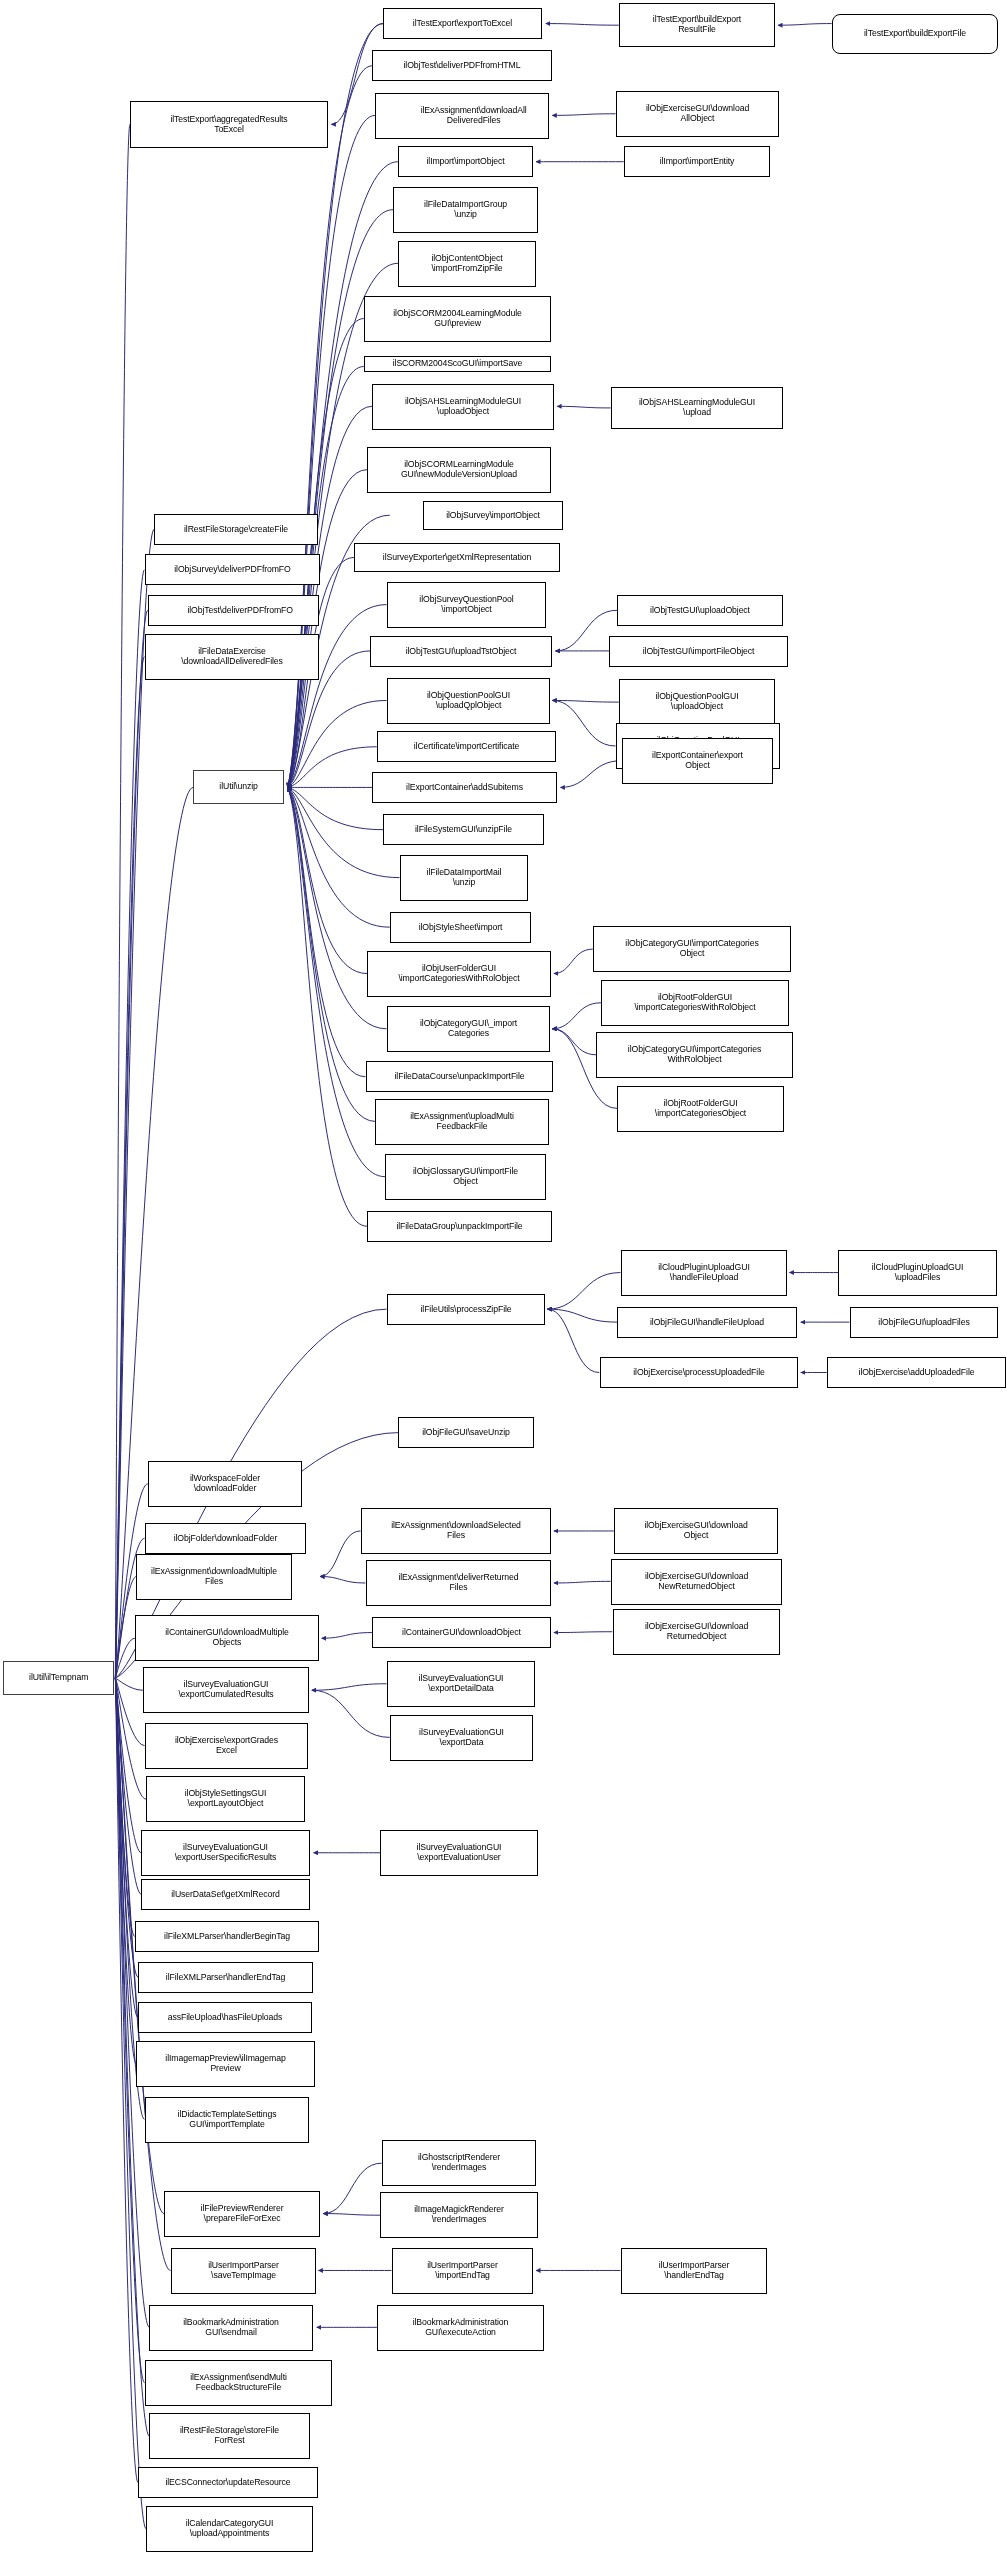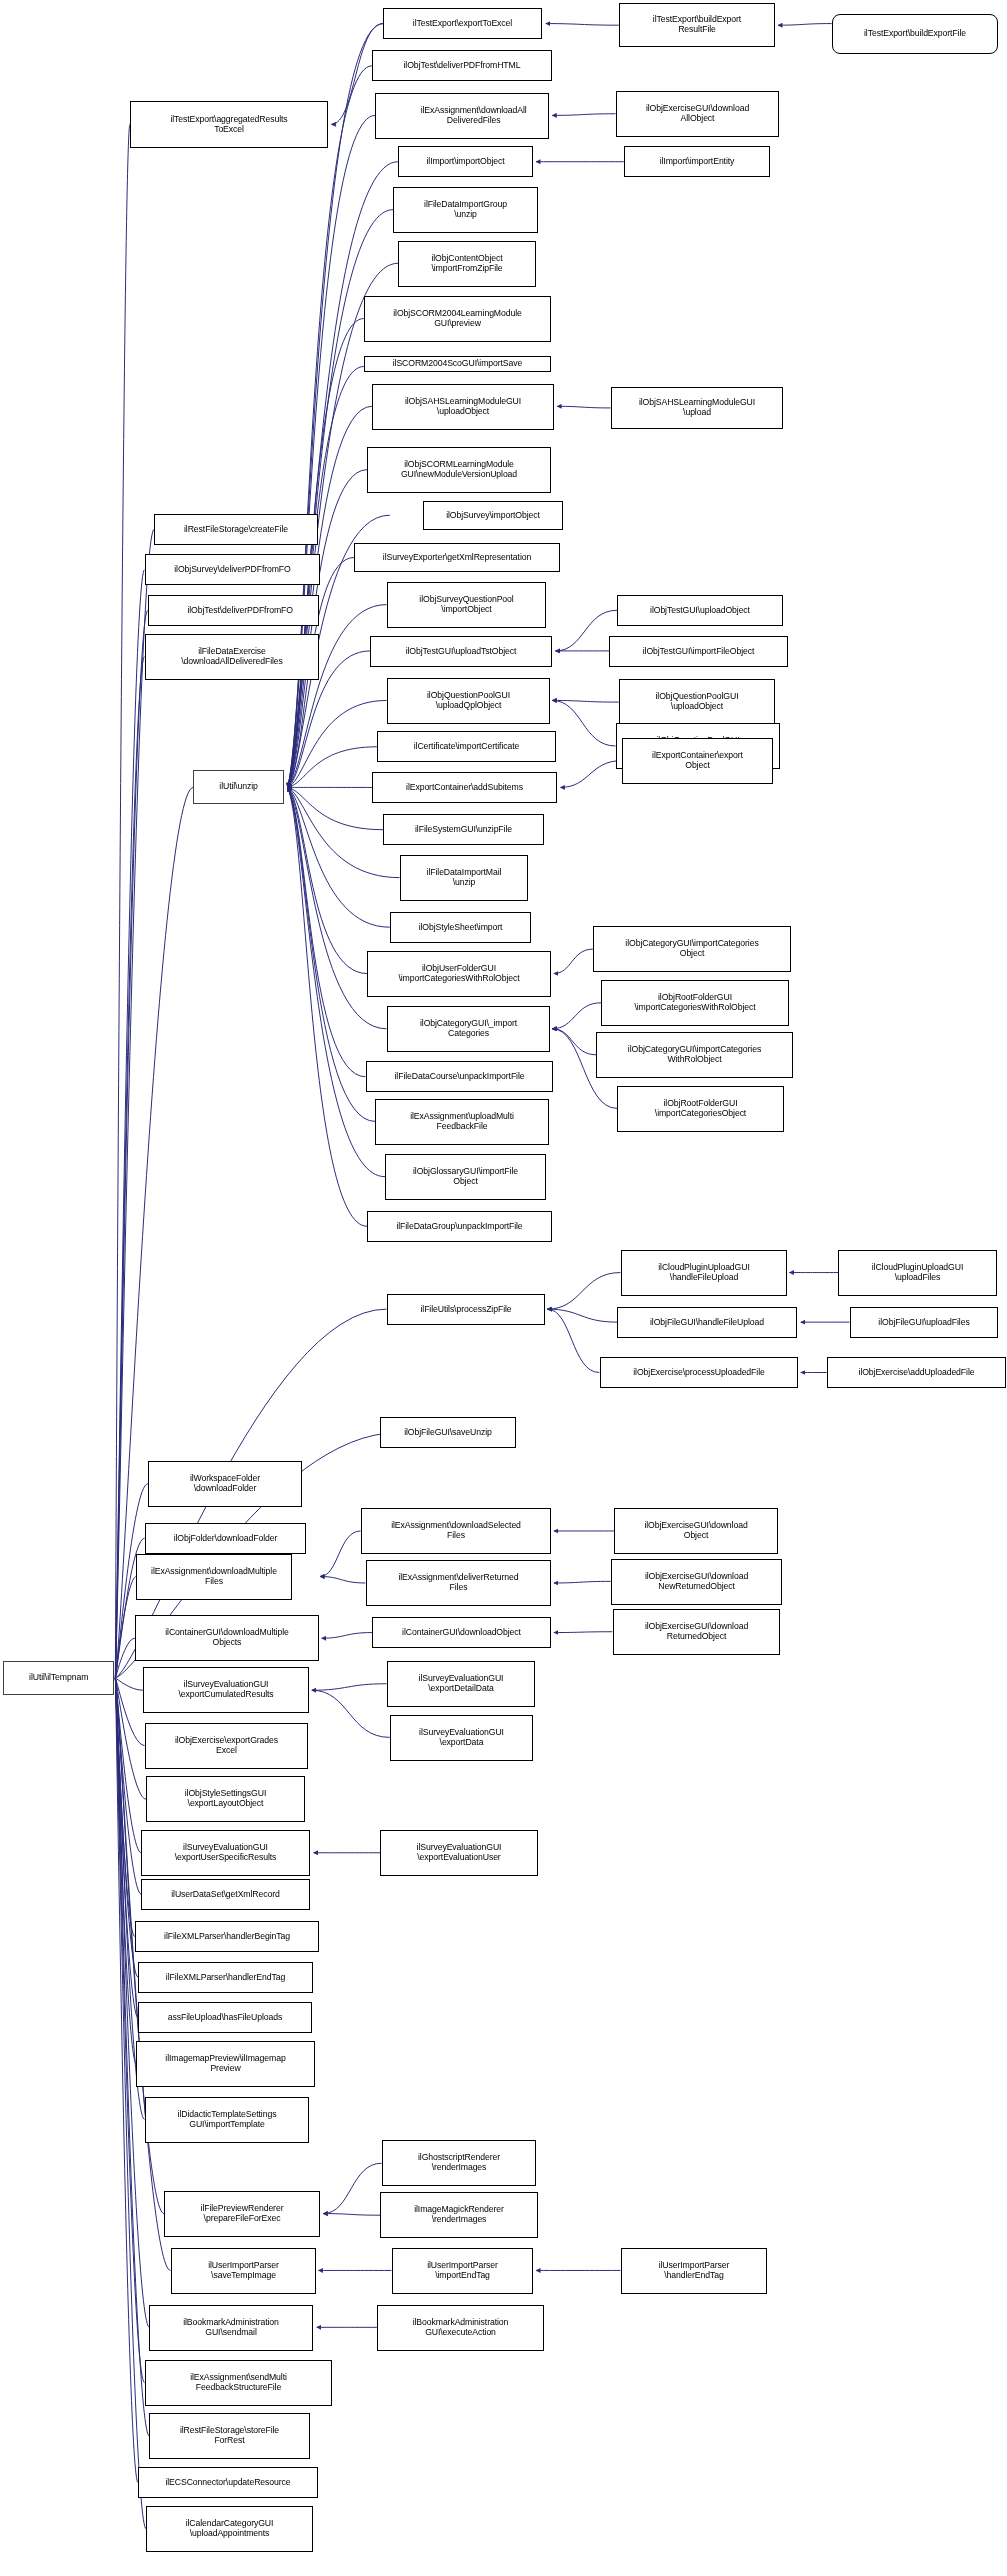--- a/index.html
+++ b/index.html
@@ -209,21 +209,21 @@
       <div class="node" style="left: 367px; top: 1211px; width: 185px; height: 31px;">ilFileDataGroup\unpackImportFile</div>
       <div class="node" style="left: 387px; top: 1294px; width: 158px; height: 31px;">ilFileUtils\processZipFile</div>
       <div class="node" style="left: 621px; top: 1250px; width: 166px; height: 46px;">ilCloudPluginUploadGUI
 \handleFileUpload</div>
       <div class="node" style="left: 838px; top: 1250px; width: 159px; height: 46px;">ilCloudPluginUploadGUI
 \uploadFiles</div>
       <div class="node" style="left: 617px; top: 1307px; width: 180px; height: 31px;">ilObjFileGUI\handleFileUpload</div>
       <div class="node" style="left: 850px; top: 1307px; width: 148px; height: 31px;">ilObjFileGUI\uploadFiles</div>
       <div class="node" style="left: 600px; top: 1357px; width: 198px; height: 31px;">ilObjExercise\processUploadedFile</div>
       <div class="node" style="left: 827px; top: 1357px; width: 179px; height: 31px;">ilObjExercise\addUploadedFile</div>
-      <div class="node" style="left: 380px; top: 1417px; width: 136px; height: 31px;">ilObjFileGUI\saveUnzip</div>
+      <div class="node" style="left: 398px; top: 1417px; width: 136px; height: 31px;">ilObjFileGUI\saveUnzip</div>
       <div class="node" style="left: 148px; top: 1461px; width: 154px; height: 46px;">ilWorkspaceFolder
 \downloadFolder</div>
       <div class="node" style="left: 145px; top: 1523px; width: 161px; height: 31px;">ilObjFolder\downloadFolder</div>
       <div class="node" style="left: 136px; top: 1554px; width: 156px; height: 46px;">ilExAssignment\downloadMultiple
 Files</div>
       <div class="node" style="left: 361px; top: 1508px; width: 190px; height: 46px;">ilExAssignment\downloadSelected
 Files</div>
       <div class="node" style="left: 614px; top: 1508px; width: 164px; height: 46px;">ilObjExerciseGUI\download
 Object</div>
       <div class="node" style="left: 366px; top: 1560px; width: 185px; height: 46px;">ilExAssignment\deliverReturned

